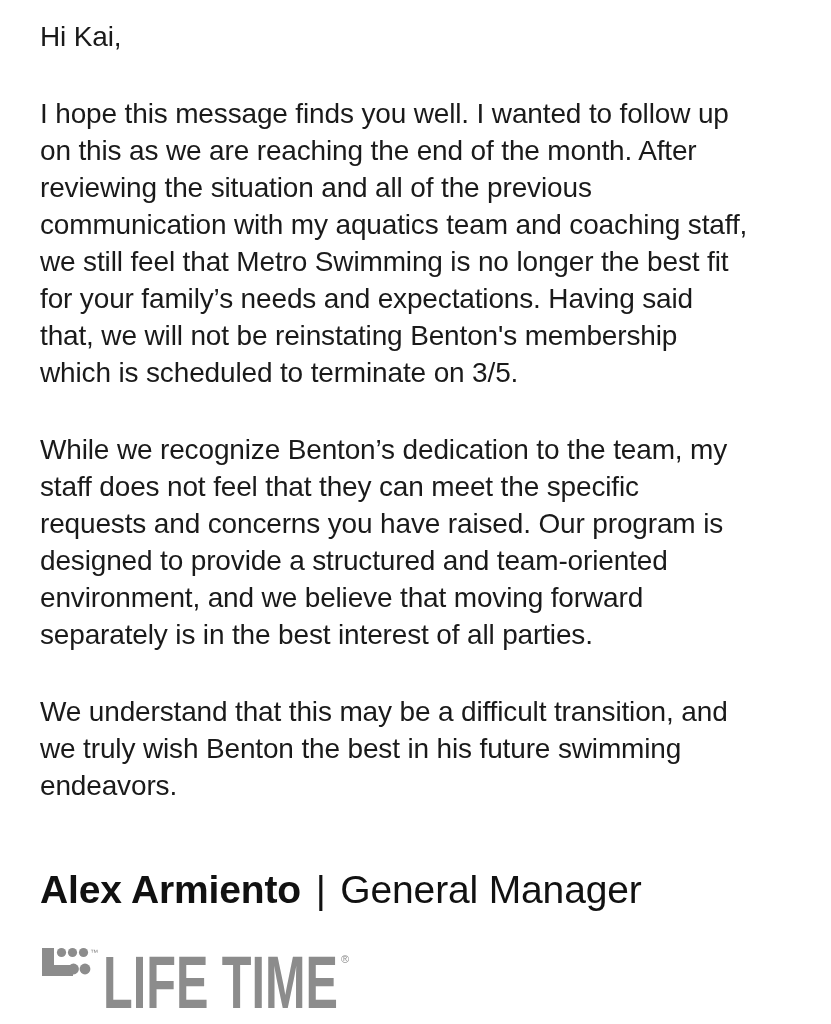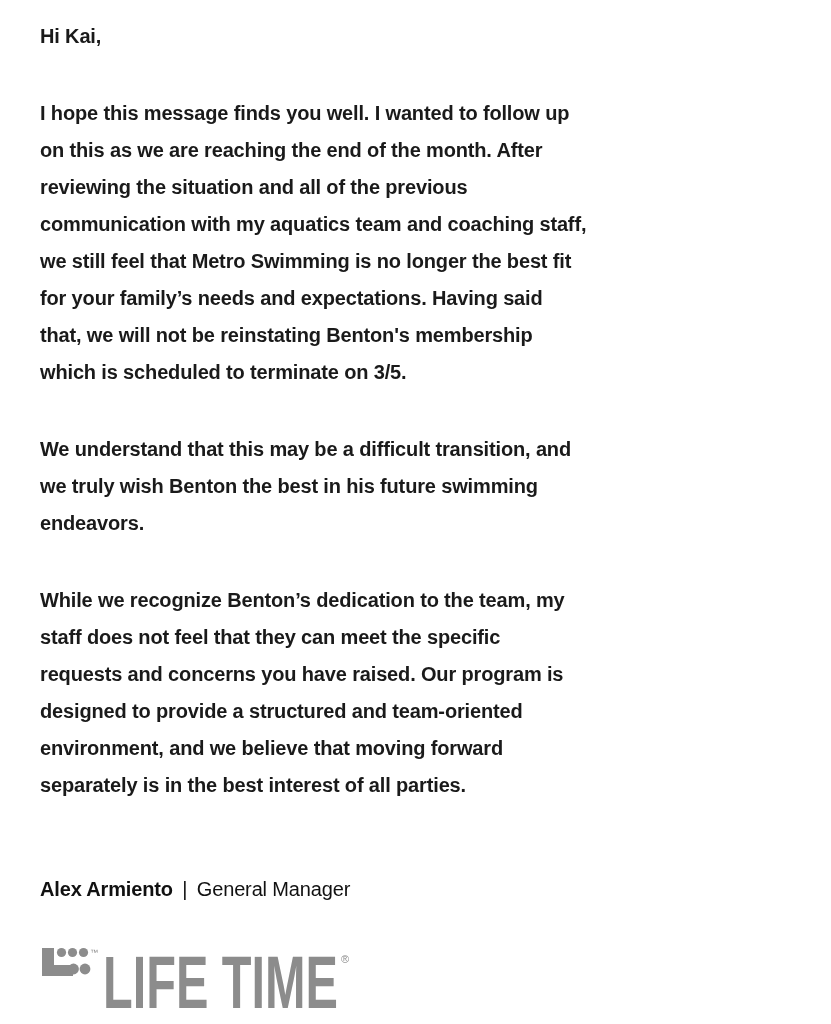--- a/index.html
+++ b/index.html
@@ -11,32 +11,31 @@
     color: #1a1a1a;
     overflow: hidden;
   }
   .page {
     width: 831px;
     min-height: 1024px;
     padding: 18px 0 0 40px;
     background: #ffffff;
   }
   .text-line, .para {
-    font-size: 20px;
+    font-size: 28px;
     line-height: 37px;
     letter-spacing: -0.15px;
     color: #1a1a1a;
     white-space: pre-line;
     width: 791px;
-    font-weight: bold;
   }
   .para { margin-top: 40px; }
   .signature {
     margin-top: 67px;
-    font-size: 20px;
+    font-size: 39px;
     line-height: 37px;
     letter-spacing: -0.15px;
     color: #111111;
     white-space: nowrap;
   }
   .sig-name { font-weight: bold; }
   .sig-sep { margin: 0 4px; }
   .logo-row { margin-top: 38px; height: 64px; }
   .logo-row svg { display: block; }
 </style>
@@ -49,30 +48,30 @@
 
   <div class="para">I hope this message finds you well. I wanted to follow up
 on this as we are reaching the end of the month. After
 reviewing the situation and all of the previous
 communication with my aquatics team and coaching staff,
 we still feel that Metro Swimming is no longer the best fit
 for your family’s needs and expectations. Having said
 that, we will not be reinstating Benton's membership
 which is scheduled to terminate on 3/5.</div>
 
-  <div class="para">We understand that this may be a difficult transition, and
-we truly wish Benton the best in his future swimming
-endeavors.</div>
-
   <div class="para">While we recognize Benton’s dedication to the team, my
 staff does not feel that they can meet the specific
 requests and concerns you have raised. Our program is
 designed to provide a structured and team-oriented
 environment, and we believe that moving forward
 separately is in the best interest of all parties.</div>
+
+  <div class="para">We understand that this may be a difficult transition, and
+we truly wish Benton the best in his future swimming
+endeavors.</div>
 
   <div class="signature"><span class="sig-name">Alex Armiento</span> <span class="sig-sep">|</span> <span class="sig-title">General Manager</span></div>
 
   <div class="logo-row">
     <svg width="320" height="64" viewBox="0 0 320 64">
       <g fill="#8c8c8c">
         <rect x="2" y="2" width="12" height="28"></rect>
         <rect x="2" y="19" width="31" height="11"></rect>
         <circle cx="21.5" cy="6.5" r="4.6"></circle>
         <circle cx="32.5" cy="6.5" r="4.6"></circle>

